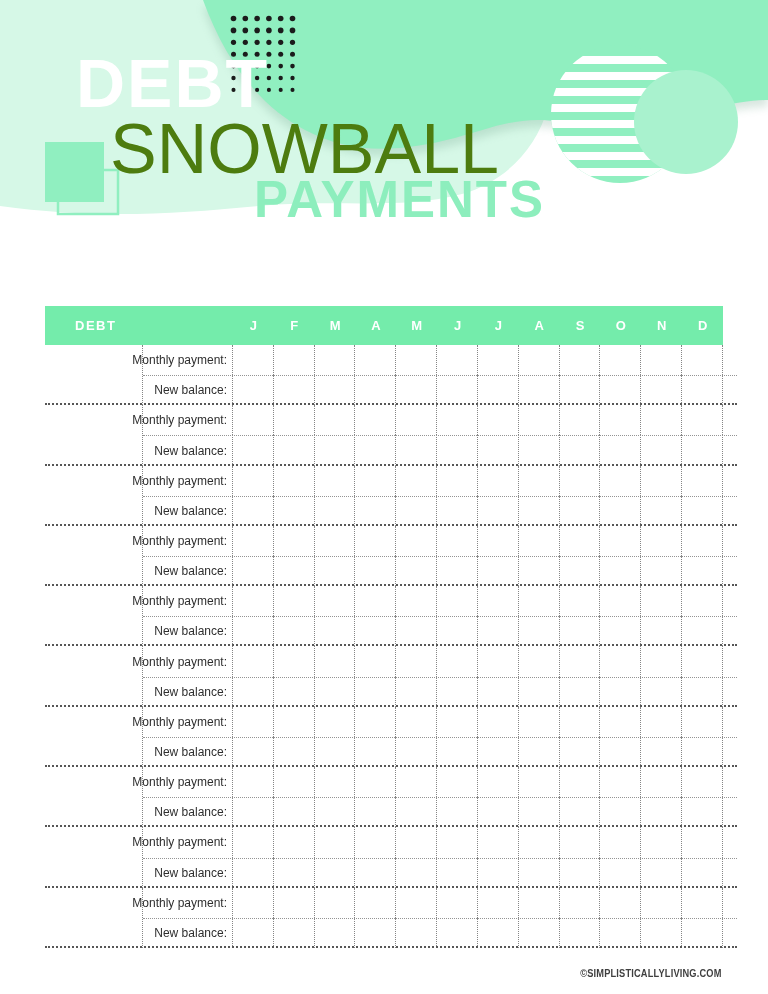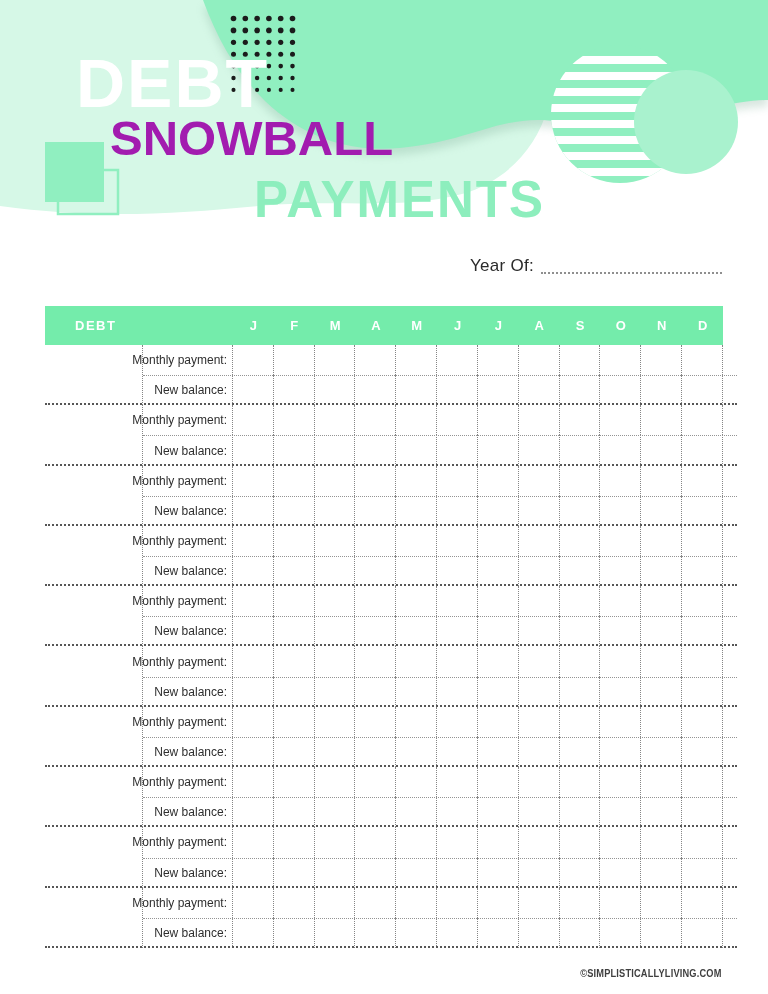--- a/index.html
+++ b/index.html
@@ -5,21 +5,21 @@
   * { margin:0; padding:0; box-sizing:border-box; }
   html,body { width:768px; height:994px; }
   body { font-family:"Liberation Sans","DejaVu Sans",sans-serif; background:#fff; }
   #page { position:relative; width:768px; height:994px; background:#fff; overflow:hidden; }
 
   
   #header-art { position:absolute; left:0; top:0; width:768px; height:300px; }
 
   .title { position:absolute; line-height:1; white-space:nowrap; }
   #title-debt     { left:76px;  top:49px;  font-size:68px; font-weight:800; letter-spacing:2px; color:#ffffff; }
-  #title-snowball { left:110px; top:114px; font-size:49px; font-weight:700; letter-spacing:0px; color:#a21caf; }
+  #title-snowball { left:110px; top:114px; font-size:70px; font-weight:400; letter-spacing:0px; color:#4d7c0f; }
   #title-payments { left:254px; top:174px; font-size:51px; font-weight:700; letter-spacing:2px; color:#8deebd; }
 
   
   #year-row { position:absolute; left:470px; top:256px; display:flex; align-items:flex-end; }
   #year-label { font-size:17px; color:#2b2b2b; letter-spacing:0.3px; padding-bottom:1px; }
   #year-line { width:181px; margin-left:7px; margin-bottom:3px; border-bottom:2px dotted #8f8f8f; }
 
   
   #debt-table { position:absolute; left:45px; top:306px; width:678px; }
   #table-bar {
@@ -135,24 +135,20 @@
     <circle class="fill-circle" cx="686" cy="122" r="52"></circle>
 
     <rect x="58" y="170" width="60" height="44" fill="none" class="stroke-mint" stroke-width="2.5"></rect>
     <rect class="fill-mint" x="45" y="142" width="59" height="60"></rect>
   </svg>
 
   <div class="title" id="title-debt">DEBT</div>
   <div class="title" id="title-snowball">SNOWBALL</div>
   <div class="title" id="title-payments">PAYMENTS</div>
 
-  <div id="year-row">
-    <span id="year-label">Year Of:</span>
-    <span id="year-line"></span>
-  </div>
 
   <div id="debt-table">
     <div id="table-bar">
       <div id="bar-debt-cell">DEBT</div>
 
     <div class="bar-month">J</div>
         <div class="bar-month">F</div>
         <div class="bar-month">M</div>
         <div class="bar-month">A</div>
         <div class="bar-month">M</div>

